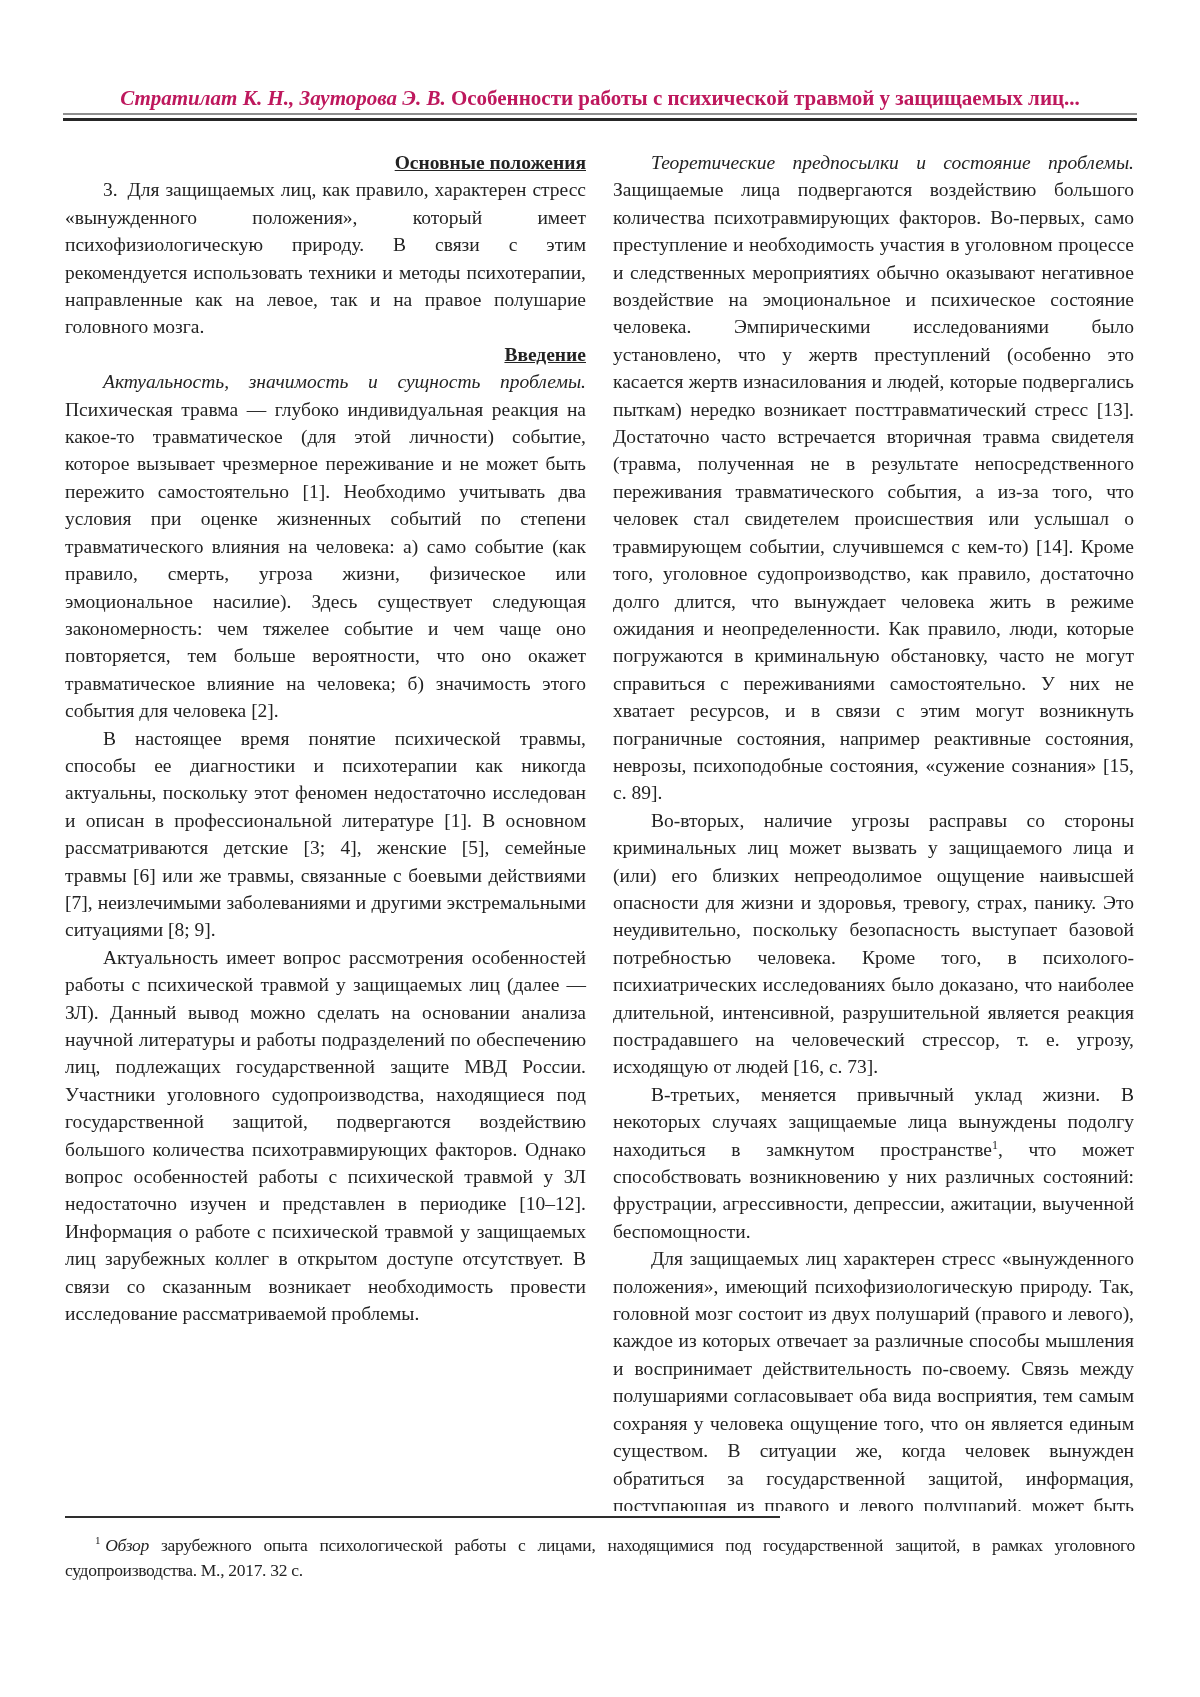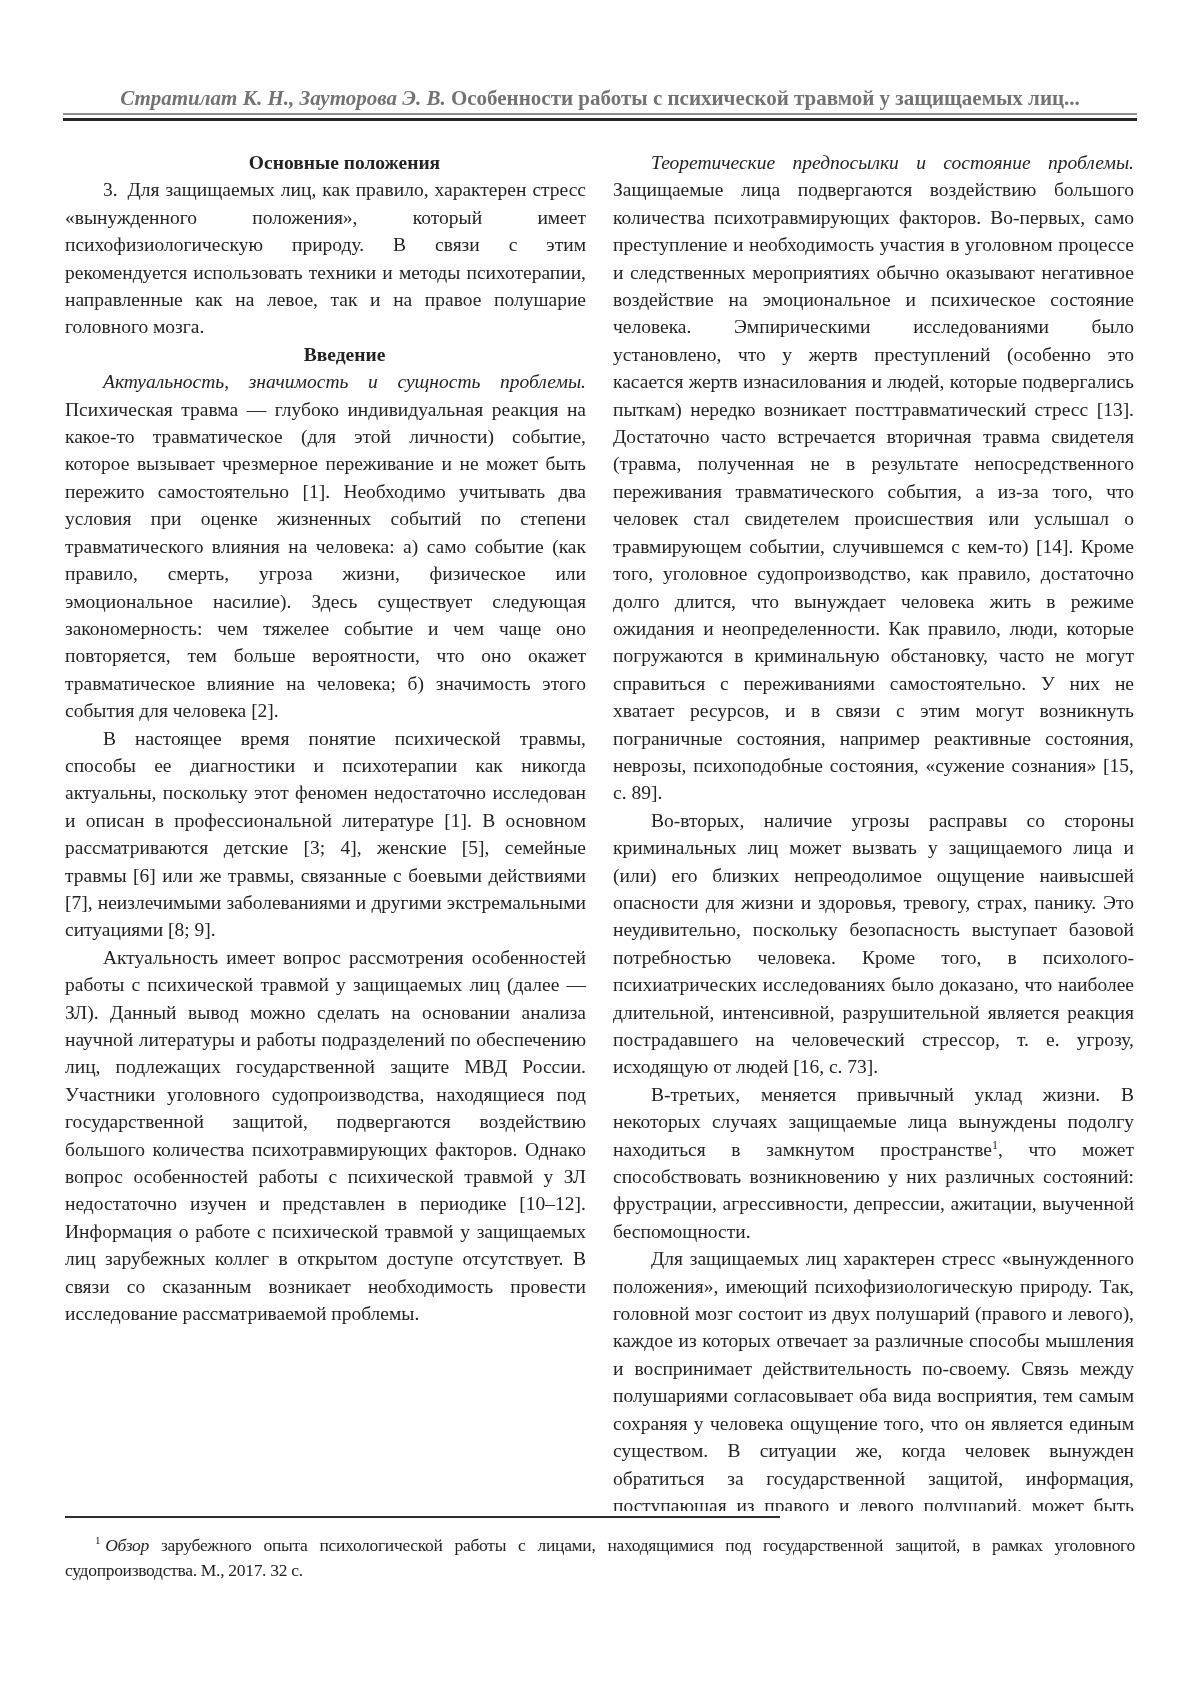--- a/index.html
+++ b/index.html
@@ -10,21 +10,21 @@
     background:#ffffff;
     color:#232323;
     font-family:"Liberation Serif", serif;
     overflow:hidden;
     box-shadow:0 0 4px rgba(0,0,0,.25);
   }
   
   .runhead {
     position:absolute; top:86px; left:65px; right:65px;
     text-align:center;
-    font-size:21px; font-weight:bold; color:#737373;
+    font-size:21px; font-weight:bold; color:#be185d;
     white-space:nowrap;
   }
   .runhead .authors { font-style:italic; }
   .head-rule {
     position:absolute; top:113px; left:63px; right:63px;
     height:3px;
     border-top:2px solid #8f8f8f;
     border-bottom:3px solid #262626;
   }
   
@@ -34,21 +34,21 @@
     display:flex; gap:27px;
   }
   .col { width:521px; }
   .col p, .col h3 {
     margin:0; padding:0;
     font-size:19.5px; line-height:27.4px;
     text-align:justify; text-indent:38px;
     font-weight:normal;
     hyphens:auto;
   }
-  .col h3 { font-weight:bold; text-align:center; }
+  .col h3 { font-weight:bold; text-align:right;text-decoration:underline; }
   .lead { font-weight:normal; font-style:italic; }
   sup.fnref { font-size:12px; line-height:0; vertical-align:super; }
   
   .fn-rule {
     position:absolute; top:1516px; left:65px; width:715px;
     border-top:2.5px solid #2e2e2e;
   }
   .footnote {
     position:absolute; top:1528px; left:65px; right:65px;
     font-size:17.5px; line-height:25px; letter-spacing:-0.3px;

